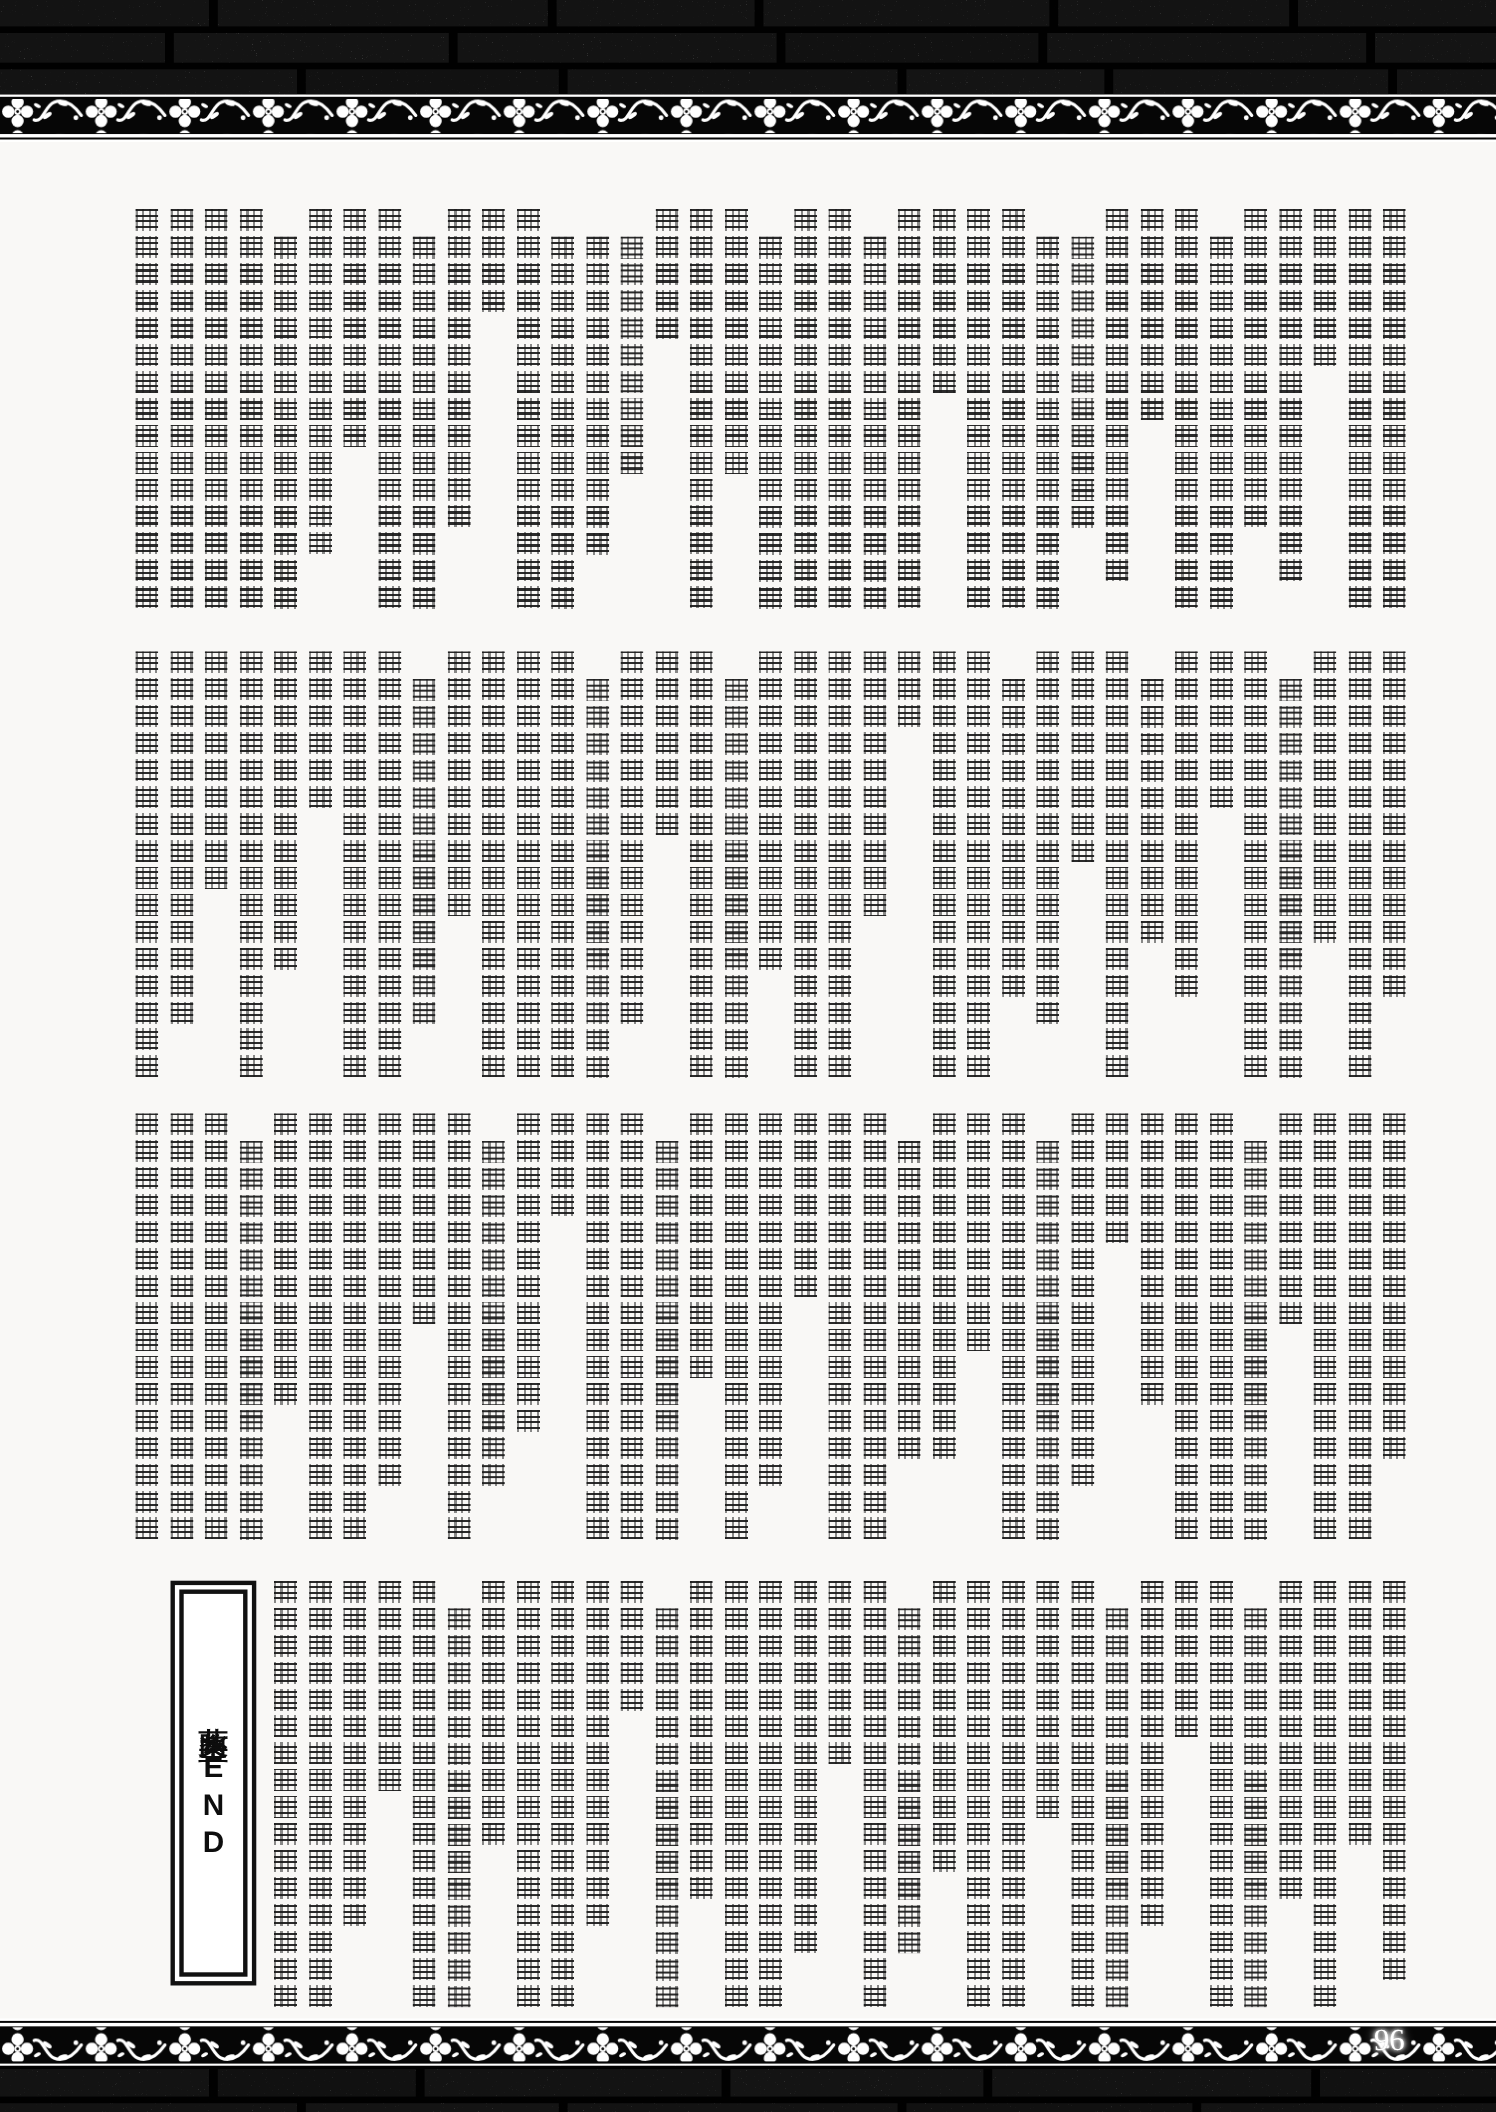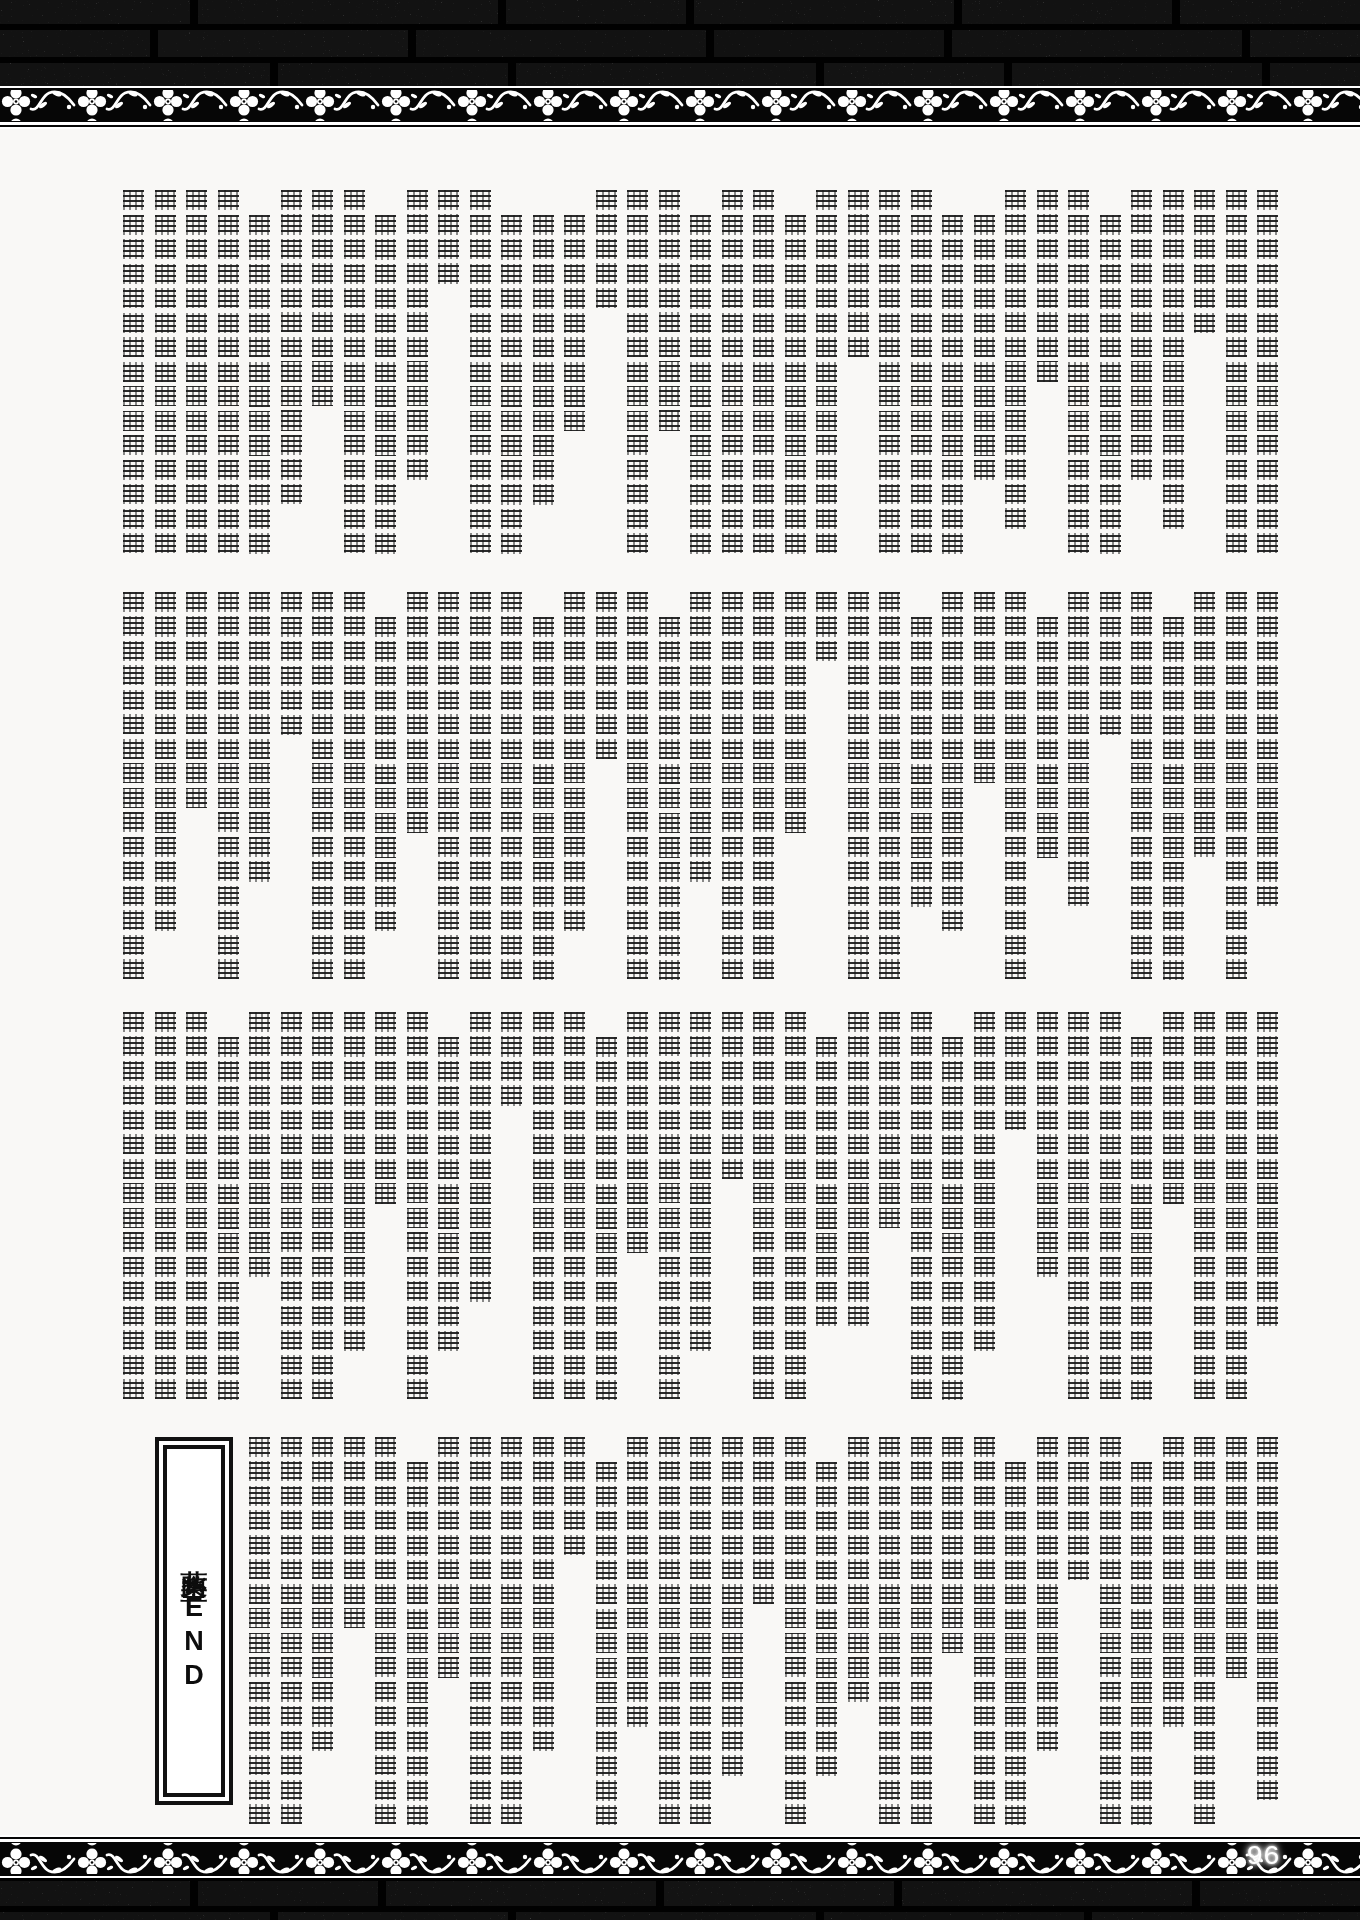--- a/index.html
+++ b/index.html
@@ -36,21 +36,21 @@
   }
   .end-stamp-label {
     writing-mode:vertical-rl; text-orientation:upright;
     font-weight:bold; font-size:27px; letter-spacing:4px;
     color:#0d0d0d; font-family:"Liberation Sans", sans-serif;
   }
   
   .page-number {
     position:absolute; left:1232px; top:1836px; width:62px; height:40px;
     display:flex; align-items:center; justify-content:center;
-    font-family:Liberation Mono, monospace;
+    font-family:Liberation Serif, serif;
     font-size:28px; color:#ffffff; z-index:5;
     text-shadow:0 0 10px #fff, 0 0 6px #fff, 0 0 3px #fff, 0 0 1px #000;
   }
 </style>
 </head>
 <body>
 
 <div class="page">
 
   <svg class="border-strip brick-top" width="1360" height="86" viewBox="0 0 1360 86" xmlns="http://www.w3.org/2000/svg">

